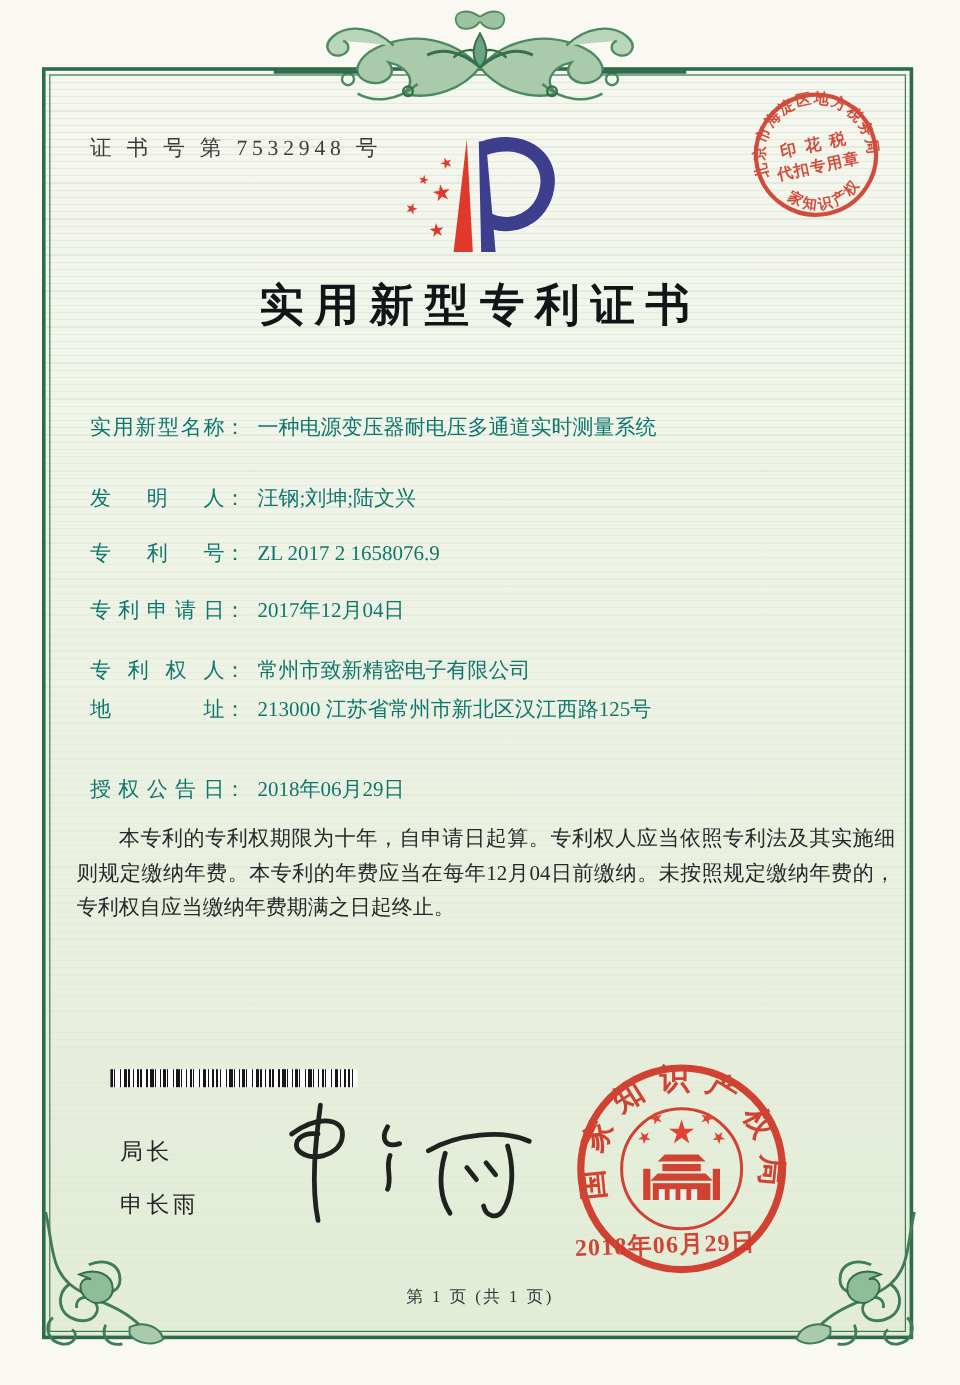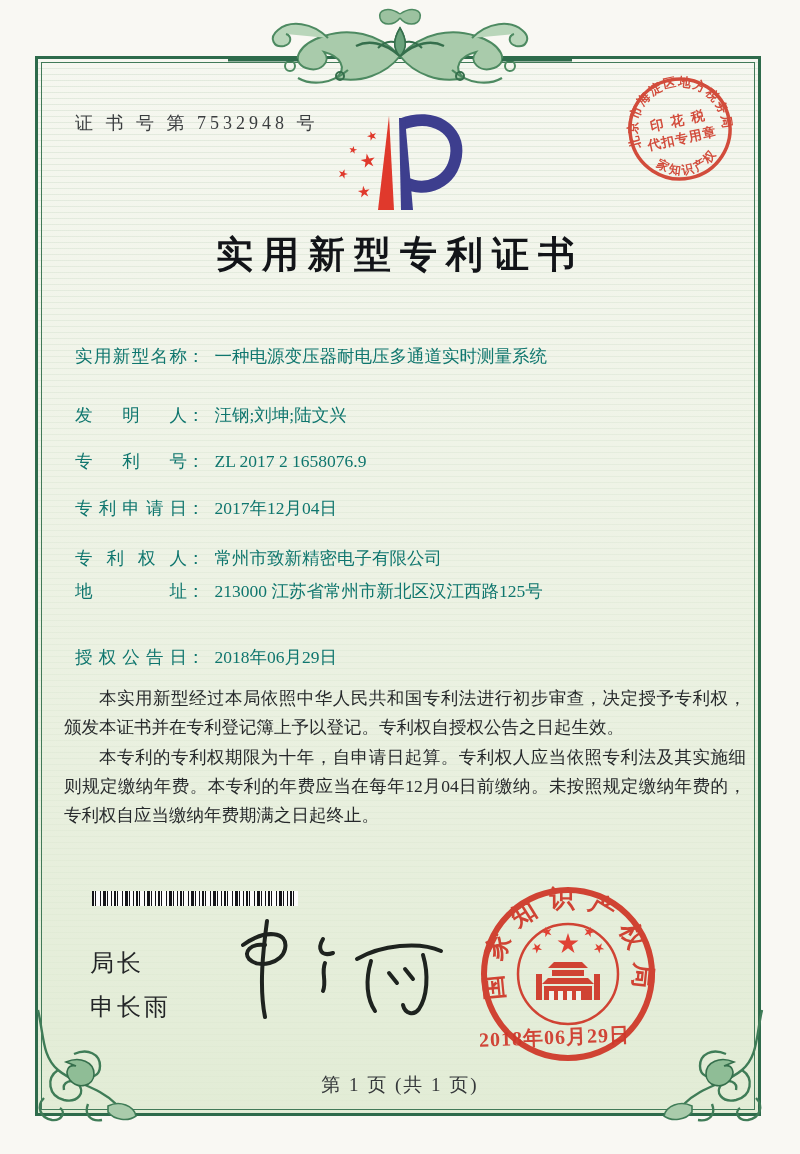--- a/index.html
+++ b/index.html
@@ -20,24 +20,24 @@
            text-justify:inter-character;vertical-align:bottom;}
   .f-colon{display:inline-block;margin-right:10px;}
   .grant-right{position:absolute;left:380px;top:0;}
   .paras{left:64px;top:684px;width:682px;font-size:17.5px;line-height:29px;
          color:#26292b;text-align:justify;}
   .paras p{margin:0 0 1px 0;text-indent:2em;}
   .barcode{left:92px;top:891px;width:206px;height:15px;background:
     repeating-linear-gradient(90deg,#15151a 0 2px,#fcfcfc 2px 3px,#15151a 3px 4px,#fcfcfc 4px 8px,
       #15151a 8px 9px,#fcfcfc 9px 11px,#15151a 11px 14px,#fcfcfc 14px 15px,#15151a 15px 16px,
       #fcfcfc 16px 19px,#15151a 19px 20px,#fcfcfc 20px 22px);}
-  .signer{left:90px;font-size:24px;letter-spacing:3px;color:#232527;}
+  .signer{left:100px;font-size:19px;letter-spacing:3px;color:#232527;}
   .seal-date{left:479px;top:1024px;font-size:20px;letter-spacing:1px;color:#cf372a;
              transform:rotate(-2deg);font-weight:bold;opacity:.92;}
-  .footer{left:0;top:1072px;width:800px;text-align:center;font-size:19px;
+  .footer{left:0;top:1072px;width:800px;text-align:center;font-size:14px;
           letter-spacing:2px;color:#35383a;}
   .stamp-top{left:604px;top:53px;transform:rotate(-12deg);opacity:.93;}
   .seal-bottom{left:468px;top:874px;opacity:.95;}
   svg{display:block;}
 </style>
 </head>
 <body>
 
 <div class="frame"></div>
 
@@ -134,21 +134,20 @@
   <span class="f-label">专利权人</span><span class="f-colon">：</span><span>常州市致新精密电子有限公司</span>
 </div>
 <div class="abs field-row" style="top:579px;">
   <span class="f-label">地址</span><span class="f-colon">：</span><span>213000 江苏省常州市新北区汉江西路125号</span>
 </div>
 <div class="abs field-row" style="top:645px;">
   <span class="f-label">授权公告日</span><span class="f-colon">：</span><span>2018年06月29日</span>
 </div>
 
 <div class="abs paras">
-  <p>本实用新型经过本局依照中华人民共和国专利法进行初步审查，决定授予专利权，颁发本证书并在专利登记簿上予以登记。专利权自授权公告之日起生效。</p>
   <p>本专利的专利权期限为十年，自申请日起算。专利权人应当依照专利法及其实施细则规定缴纳年费。本专利的年费应当在每年12月04日前缴纳。未按照规定缴纳年费的，专利权自应当缴纳年费期满之日起终止。</p>
 </div>
 
 <div class="abs barcode"></div>
 
 <div class="abs signer" style="top:947px;">局长</div>
 <div class="abs signer" style="top:991px;">申长雨</div>
 
 <svg class="abs" style="left:205px;top:915px;" width="250" height="110" viewBox="0 0 250 110">
   <g fill="none" stroke="#1e231f" stroke-width="4" stroke-linecap="round" stroke-linejoin="round">

